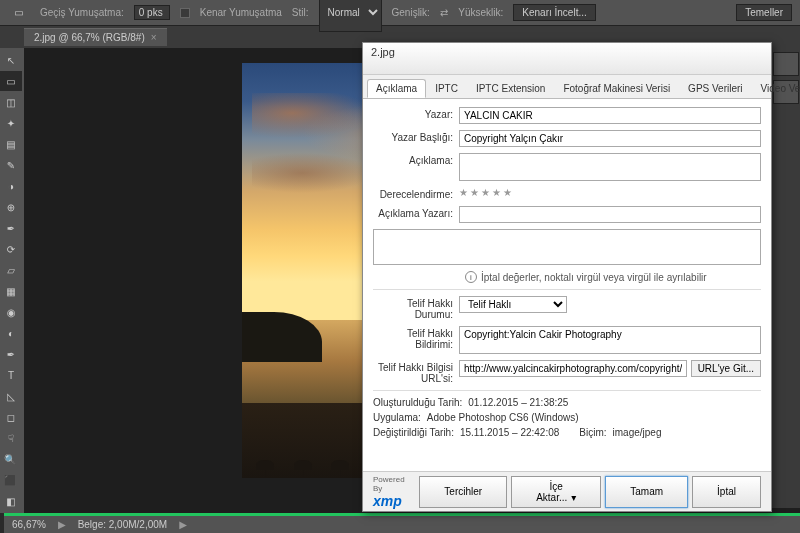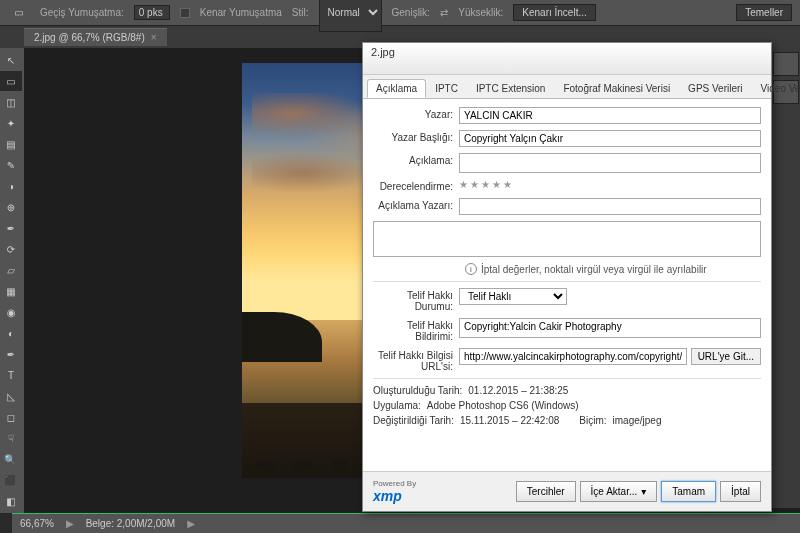--- a/index.html
+++ b/index.html
@@ -14,49 +14,49 @@
 .topbar .btn{background:#3a3a3a;border:1px solid #222;color:#ccc;padding:2px 8px;font-size:10px}
 .tabbar{height:22px;background:#3a3a3a;display:flex;align-items:center;padding-left:24px}
 .tab{background:#535353;color:#ccc;padding:3px 10px;font-size:10px;border-top:1px solid #666;display:flex;gap:6px}
 .tab .x{color:#999;cursor:pointer}
 .main{display:flex;height:calc(100% - 48px - 20px)}
 .toolbar{width:24px;background:#535353;display:flex;flex-direction:column;gap:1px;padding-top:2px}
 .tool{width:22px;height:20px;background:#535353;display:flex;align-items:center;justify-content:center;color:#ccc;cursor:pointer}
 .tool.active{background:#2a2a2a}
 .canvas-area{flex:1;background:#1e1e1e;display:flex;align-items:center;justify-content:center;position:relative;overflow:hidden}
 .canvas{width:310px;height:415px;margin-top:-20px;margin-left:-30px}
-.statusbar{position:absolute;bottom:0;left:12px;right:0;height:20px;background:#535353;border-top:1px solid #22c55e;display:flex;align-items:center;padding:0 8px;color:#ccc;gap:12px;font-size:10px}
+.statusbar{position:absolute;bottom:0;left:4px;right:0;height:20px;background:#535353;border-top:3px solid #22c55e;display:flex;align-items:center;padding:0 8px;color:#ccc;gap:12px;font-size:10px}
 .statusbar .arrow{color:#999}
 
 .dialog{position:absolute;left:362px;top:42px;width:410px;height:470px;background:#f5f5f5;border:1px solid #888;box-shadow:2px 2px 8px rgba(0,0,0,0.5);display:flex;flex-direction:column}
 .dlg-title{height:32px;background:linear-gradient(#fff,#e8e8e8);border-bottom:1px solid #ccc;padding:3px 8px;color:#333;font-size:11px}
 .dlg-tabs{height:24px;background:#f0f0f0;display:flex;border-bottom:1px solid #bbb;padding-left:4px;padding-top:4px}
 .dlg-tab{padding:3px 8px;color:#333;font-size:10px;border:1px solid transparent;cursor:pointer;white-space:nowrap}
 .dlg-tab.active{background:#fff;border:1px solid #bbb;border-bottom:1px solid #fff;border-radius:3px 3px 0 0}
 .dlg-body{flex:1;background:#fff;padding:8px 10px;overflow:auto}
 .frow{display:flex;align-items:flex-start;margin-bottom:6px}
 .flabel{width:86px;text-align:right;color:#333;font-size:10px;padding-right:6px;padding-top:2px}
 .finput{flex:1;border:1px solid #aaa;padding:2px 4px;font-size:10px;background:#fff}
-.ftext{flex:1;border:1px solid #aaa;padding:2px 4px;font-size:10px;background:#fff;height:20px;resize:none}
+.ftext{flex:1;border:1px solid #aaa;padding:2px 4px;font-size:10px;background:#fff;height:28px;resize:none}
 .ftext.med{height:36px}
 .stars{display:flex;gap:2px;color:#999;font-size:13px}
 .hint{display:flex;align-items:center;gap:4px;color:#555;font-size:10px;margin:4px 0 4px 92px}
 .hint .i{width:12px;height:12px;border-radius:50%;border:1px solid #888;display:flex;align-items:center;justify-content:center;font-size:8px}
 .sep{border-top:1px solid #ddd;margin:6px 0}
 .fsel{border:1px solid #aaa;padding:1px 4px;font-size:10px;background:#fff;width:108px}
 .urlrow{display:flex;gap:4px}
 .urlbtn{border:1px solid #aaa;padding:2px 6px;font-size:10px;background:#f0f0f0;cursor:pointer}
 .meta{display:flex;flex-wrap:wrap;gap:4px 20px;margin-top:4px}
 .meta .pair{display:flex;gap:6px;font-size:10px;color:#333}
 .meta .pair .k{color:#333}
 .dlg-footer{height:40px;border-top:1px solid #ccc;background:#f0f0f0;display:flex;align-items:center;padding:0 10px;gap:6px}
 .xmp{color:#0066cc;font-weight:bold;font-size:14px;font-style:italic}
 .xmp-pre{font-size:8px;color:#666}
 .dlg-footer .btns{margin-left:auto;display:flex;gap:4px}
-.dbtn{border:1px solid #999;padding:4px 10px;font-size:10px;background:linear-gradient(#fff,#e5e5e5);cursor:pointer}
+.dbtn{border:1px solid #999;padding:4px 24px;font-size:10px;background:linear-gradient(#fff,#e5e5e5);cursor:pointer}
 .dbtn.primary{border:1px solid #5b9bd5;box-shadow:0 0 2px #5b9bd5}
 .dbtn .dd{margin-left:4px}
 
 
 .sky{width:100%;height:62%;background:linear-gradient(180deg,#2b4a7a 0%,#3a5a8a 15%,#7a8a9a 30%,#d4a86a 50%,#f5c56a 65%,#ffd87a 75%,#ffe89a 85%)}
 .sun{position:absolute;left:165px;top:220px;width:24px;height:24px;background:radial-gradient(circle,#fffef0 0%,#fff5c0 40%,transparent 70%);border-radius:50%}
 .clouds{position:absolute;top:30px;left:10px;width:280px;height:120px;background:radial-gradient(ellipse 80px 25px at 40px 20px,rgba(200,120,60,0.6),transparent),radial-gradient(ellipse 100px 30px at 150px 40px,rgba(220,150,80,0.5),transparent),radial-gradient(ellipse 70px 20px at 50px 80px,rgba(140,90,60,0.5),transparent)}
 .sea{width:100%;height:20%;background:linear-gradient(180deg,#d4a860 0%,#a67840 50%,#6a5530 100%)}
 .beach{width:100%;height:18%;background:linear-gradient(180deg,#2a2015 0%,#1a1510 100%);position:relative}
 .hill{position:absolute;left:0;bottom:28%;width:80px;height:50px;background:#1a1812;border-radius:0 60% 0 0}

